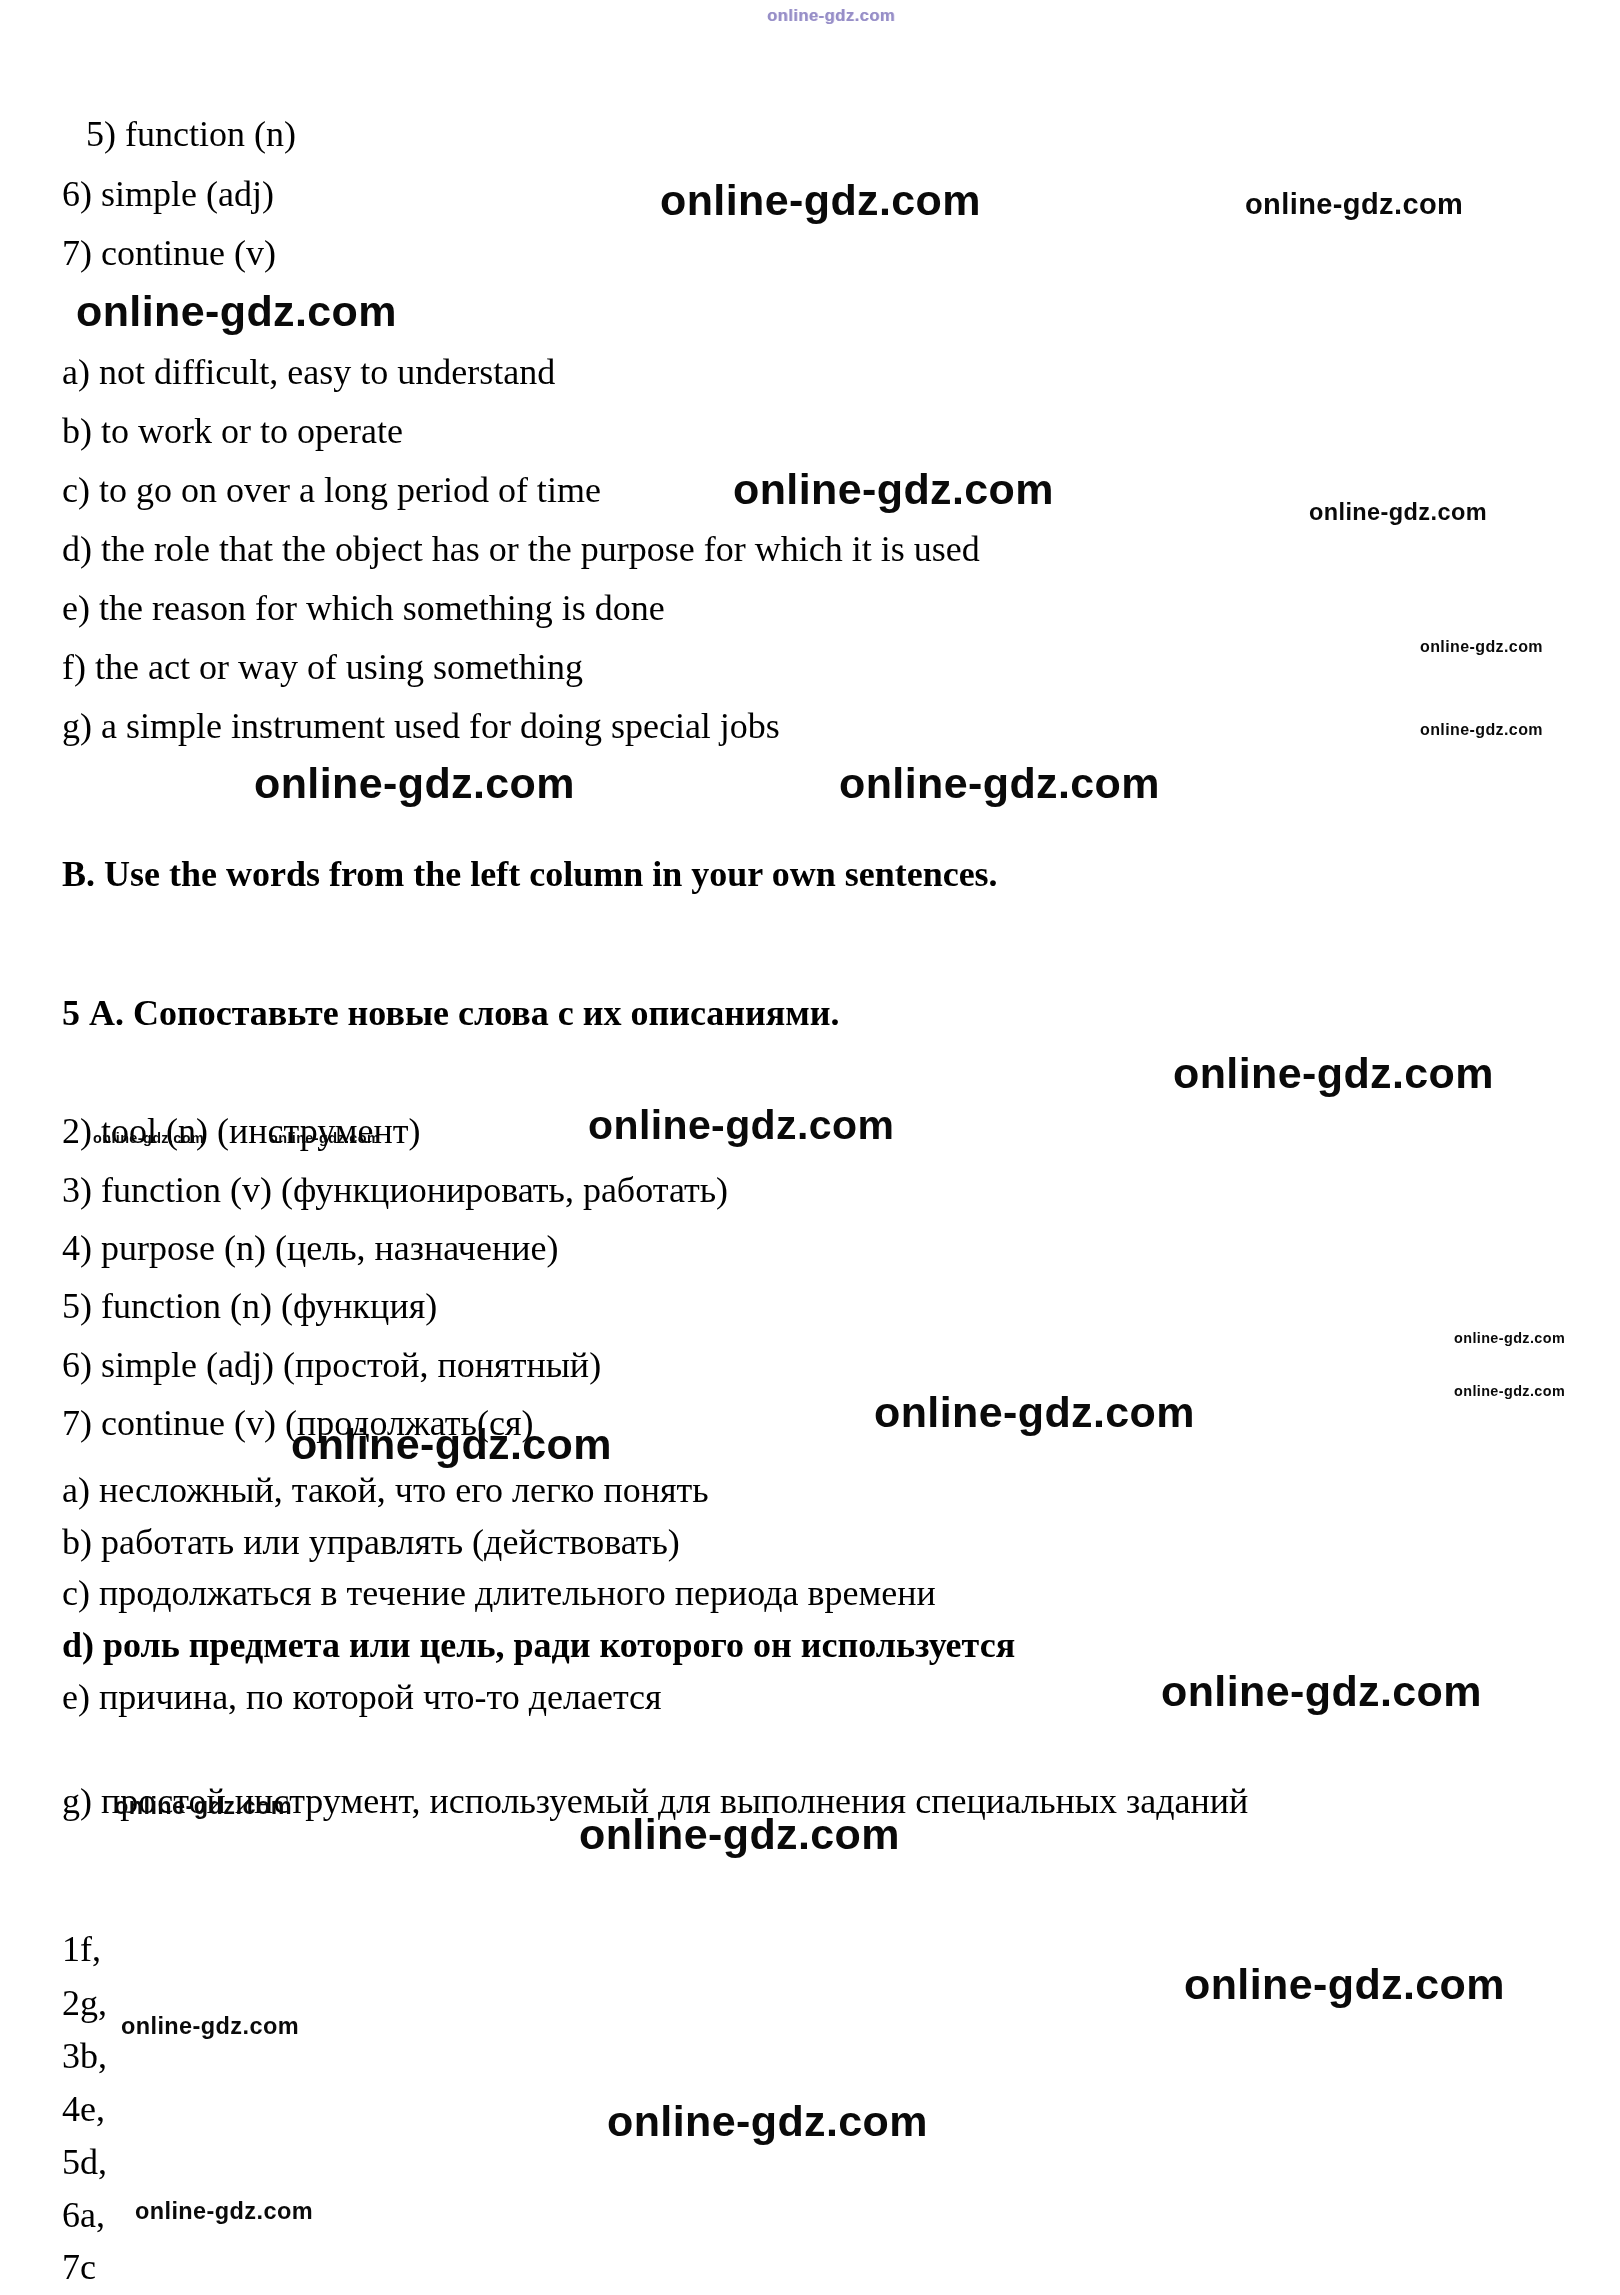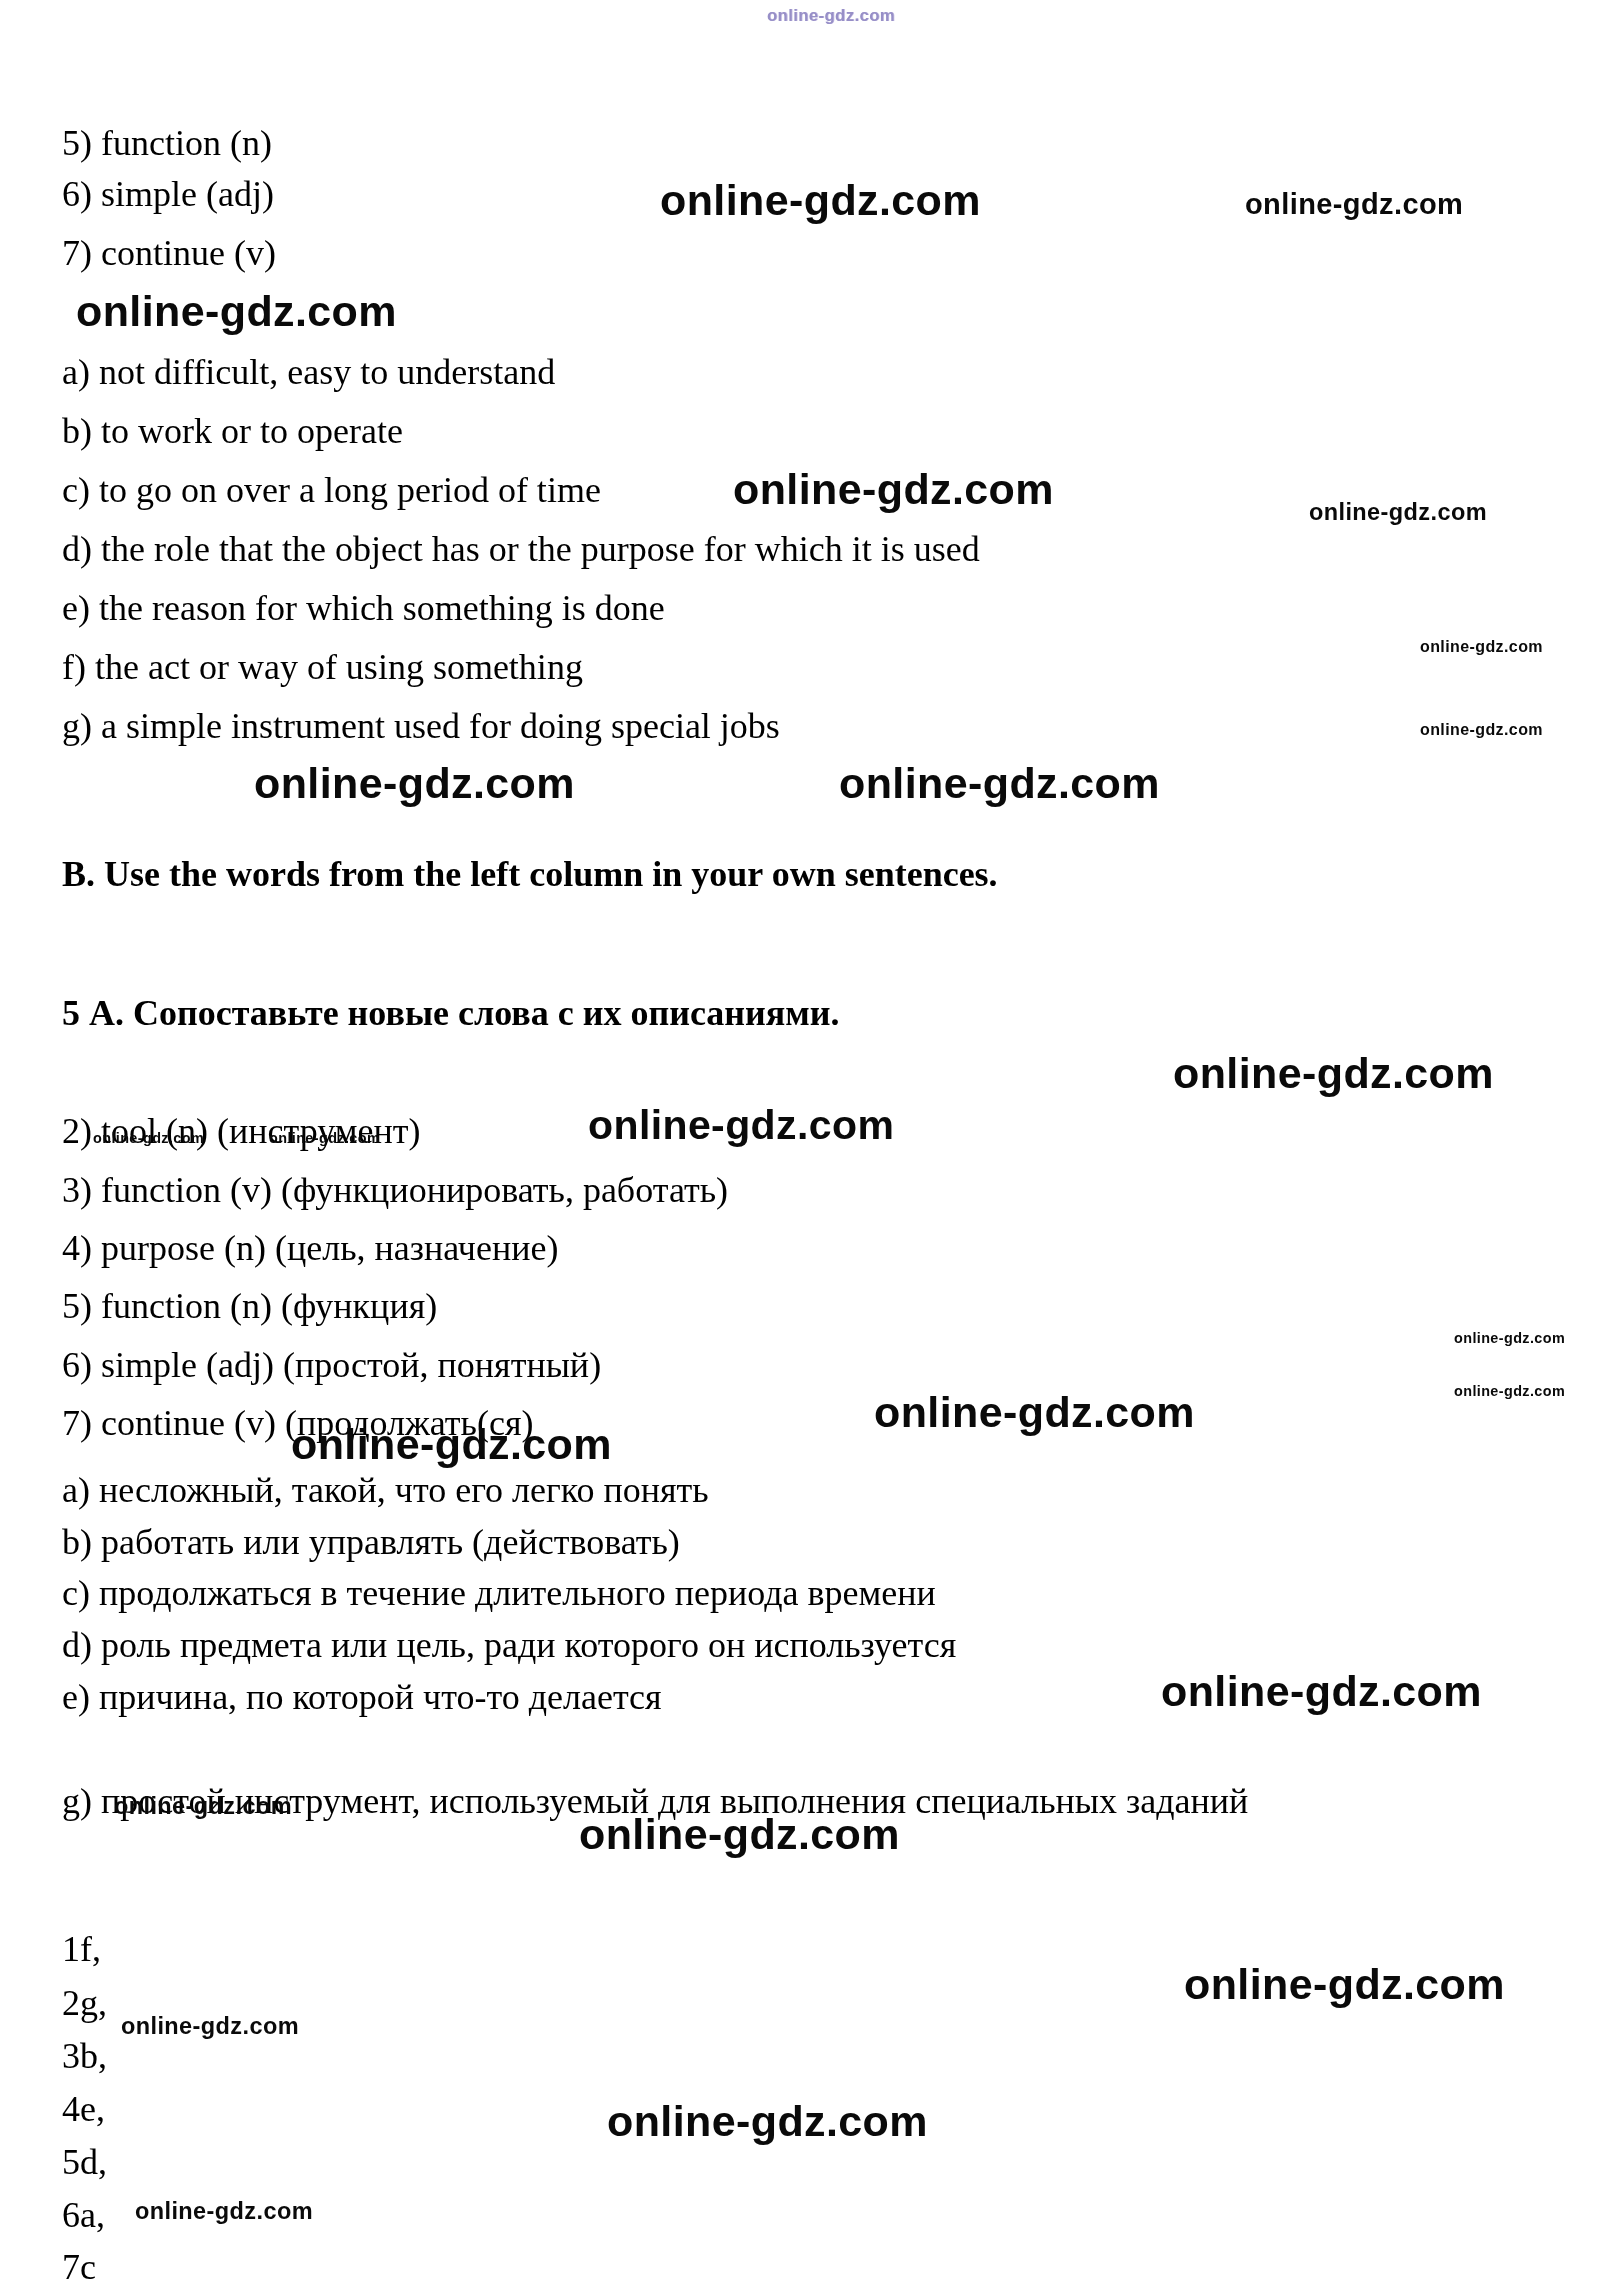--- a/index.html
+++ b/index.html
@@ -38,21 +38,21 @@
   .wm.xxs { font-size: 14.4px; }
   .wm.top { font-size: 16.7px; color: #978fc7; text-shadow: 0.8px 0 0 #c9c2e6; }
 </style>
 </head>
 <body>
 
 <div class="page">
 
   <div class="wm top" style="left:767px; top:6px;">online-gdz.com</div>
 
-  <div class="line" style="top:124px;">5) function (n)</div>
+  <div class="line" style="top:115px;margin-left:24px;">5) function (n)</div>
   <div class="line" style="top:175px;">6) simple (adj)</div>
   <div class="line" style="top:234px;">7) continue (v)</div>
 
   <div class="wm xl" style="left:660px; top:176px;">online-gdz.com</div>
   <div class="wm md" style="left:1245px; top:188px;">online-gdz.com</div>
   <div class="wm xl" style="left:76px; top:287px;">online-gdz.com</div>
 
   <div class="line" style="top:353px;">a) not difficult, easy to understand</div>
   <div class="line" style="top:412px;">b) to work or to operate</div>
   <div class="line" style="top:471px;">c) to go on over a long period of time</div>
@@ -85,21 +85,21 @@
   <div class="wm xxs" style="left:93px; top:1130px;">online-gdz.com</div>
   <div class="wm xxs" style="left:269px; top:1130px;">online-gdz.com</div>
   <div class="wm xxs" style="left:1454px; top:1330px;">online-gdz.com</div>
   <div class="wm xxs" style="left:1454px; top:1383px;">online-gdz.com</div>
   <div class="wm xl" style="left:874px; top:1388px;">online-gdz.com</div>
   <div class="wm xl" style="left:291px; top:1420px;">online-gdz.com</div>
 
   <div class="line" style="top:1471px;">a) несложный, такой, что его легко понять</div>
   <div class="line" style="top:1523px;">b) работать или управлять (действовать)</div>
   <div class="line" style="top:1574px;">c) продолжаться в течение длительного периода времени</div>
-  <div class="line" style="top:1626px;">d) роль предмета или цель, ради которого он используется</div>
+  <div class="line" style="top:1626px;font-weight:bold;">d) роль предмета или цель, ради которого он используется</div>
   <div class="line" style="top:1678px;">e) причина, по которой что-то делается</div>
   <div class="line" style="top:1782px;">g) простой инструмент, используемый для выполнения специальных заданий</div>
 
   <div class="wm xl" style="left:1161px; top:1667px;">online-gdz.com</div>
   <div class="wm sm" style="left:114px; top:1793px;">online-gdz.com</div>
   <div class="wm xl" style="left:579px; top:1810px;">online-gdz.com</div>
 
   <div class="line" style="top:1930px;">1f,</div>
   <div class="line" style="top:1984px;">2g,</div>
   <div class="line" style="top:2037px;">3b,</div>

